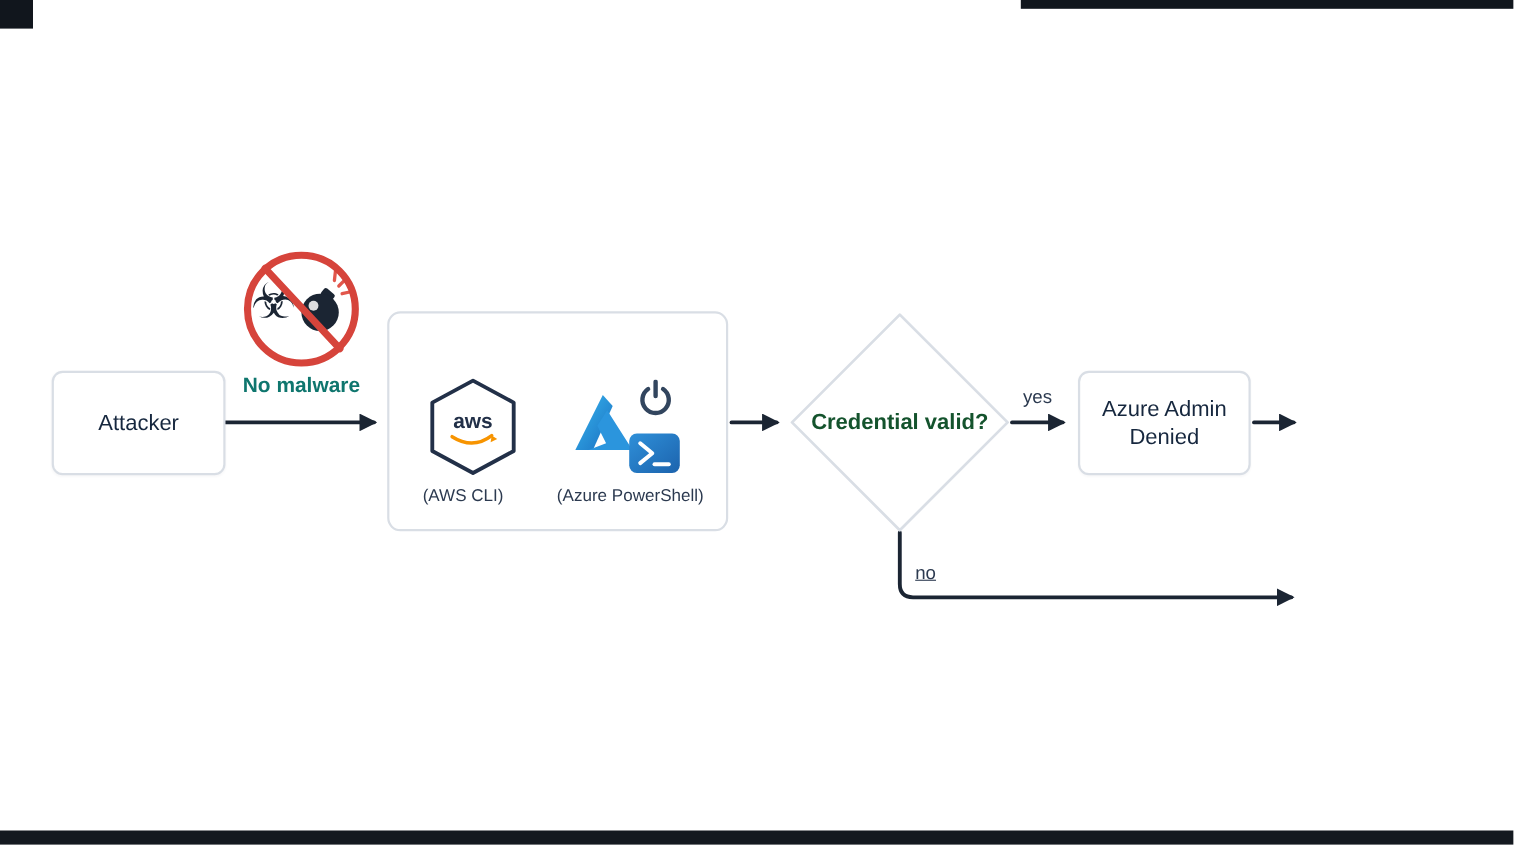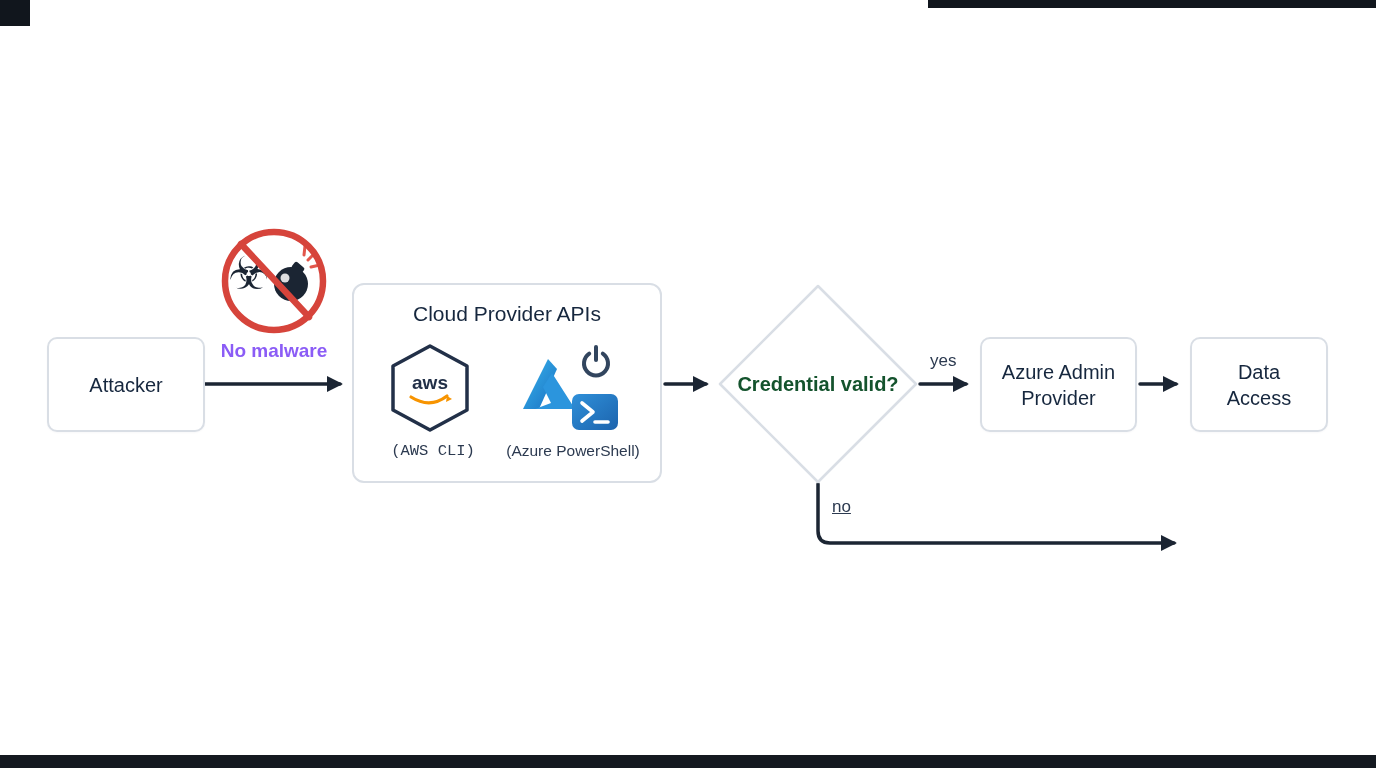--- a/index.html
+++ b/index.html
@@ -50,48 +50,48 @@
     background: #ffffff; border: 2px solid #d9dee5; border-radius: 12px;
   }
   .cloudbox .title {
     position: absolute; left: 0; right: 0; top: 17px;
     text-align: center; font-size: 21px; font-weight: 500; color: #16273e;
   }
   .cloudbox .caption {
     position: absolute; top: 157px; text-align: center;
     font-size: 15.5px; color: #2c3a50; font-weight: 400;
   }
-  .cloudbox .caption.aws   { left: 14px;  width: 130px; font-family: Liberation Mono, monospace; }
+  .cloudbox .caption.aws   { left: 2px;  width: 130px; }
   .cloudbox .caption.azure { left: 133px; width: 172px; }
 
   .aws-logo { position: absolute; left: 35px; top: 58px; }
   .azure-cluster { position: absolute; left: 165px; top: 60px; width: 130px; height: 92px; }
   .azure-a  { position: absolute; left: 2px;  top: 12px; }
   .power    { position: absolute; left: 60px; top: 0px; }
   .pshell   { position: absolute; left: 52px; top: 48px; }
 
   
   .diamond-wrap { position: absolute; left: 712px; top: 278px; width: 212px; height: 212px; }
   .diamond-label {
     position: absolute; inset: 0; display: flex; align-items: center; justify-content: center;
     text-align: left; font-size: 20px; font-weight: 700; color: #14532d; line-height: 1.3;
   }
 
   
   .edge-label {
     position: absolute; font-size: 17px; color: #2c3a50; font-weight: 400; text-align: center;
   }
   .edge-label.yes { left: 930px; top: 351px; }
-  .edge-label.no  { left: 832px; top: 497px; text-decoration: underline; }
+  .edge-label.no  { left: 832px; top: 511px; text-decoration: underline; }
 
   
   .no-malware { position: absolute; left: 212px; top: 226px; width: 124px; text-align: center; }
   .no-malware .sign { position: relative; width: 108px; height: 110px; margin: 0 auto; }
   .no-malware .label {
-    margin-top: 4px; font-size: 19px; font-weight: 700; color: #8b5cf6;
+    margin-top: 4px; font-size: 19px; font-weight: 700; color: #0f766e;
   }
   .biohazard-glyph {
     position: absolute; left: 8px; top: 24px;
     font-family: "DejaVu Sans", sans-serif;
     font-size: 46px; color: #1b2533; line-height: 1;
   }
 </style>
 </head>
 <body>
 
@@ -131,21 +131,20 @@
 
       <svg width="108" height="110" style="position:absolute;left:0;top:0;">
         <circle cx="54" cy="55" r="49" fill="none" stroke="#d6443b" stroke-width="6.5"></circle>
         <line x1="21" y1="18" x2="89" y2="91" stroke="#d6443b" stroke-width="6.5" stroke-linecap="round"></line>
       </svg>
     </div>
     <div class="label">No malware</div>
   </div>
 
   <div class="cloudbox">
-    <div class="title">Cloud Provider APIs</div>
 
     <svg class="aws-logo" width="82" height="90" viewBox="0 0 82 90">
       <polygon points="41,3 78,23 78,67 41,87 4,67 4,23" fill="#ffffff" stroke="#223048" stroke-width="3.5" stroke-linejoin="round"></polygon>
       <text x="41" y="46" text-anchor="middle" font-family="Liberation Sans, sans-serif" font-size="19" font-weight="700" fill="#223048">aws</text>
       <path d="M22,54 Q41,66 58,53" fill="none" stroke="#f79400" stroke-width="3.2" stroke-linecap="round"></path>
       <path d="M58,53 l-1,6 l6,-3 z" fill="#f79400"></path>
     </svg>
 
     <div class="azure-cluster">
       <svg class="azure-a" width="56" height="56" viewBox="0 0 56 56">
@@ -190,29 +189,23 @@
       </span>
     </div>
   </div>
 
   <div class="edge-label yes">yes</div>
   <div class="edge-label no">no</div>
 
   <div class="node legit">
     <span>
       <span class="two-line">Azure Admin</span>
-      <span class="two-line">Provider</span>
+      <span class="two-line">Denied</span>
     </span>
   </div>
 
-  <div class="node dataaccess">
-    <span>
-      <span class="two-line">Data</span>
-      <span class="two-line">Access</span>
-    </span>
-  </div>
 
 
   <div class="strip tl"></div>
   <div class="strip tr"></div>
   <div class="strip bottom"></div>
 
 </div>
 
 </body></html>

